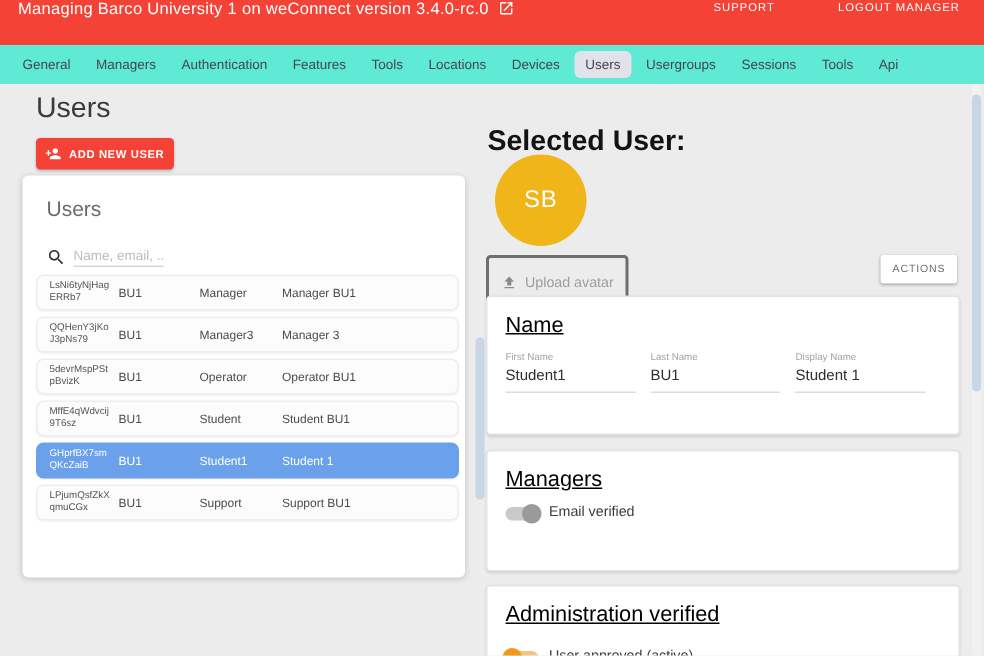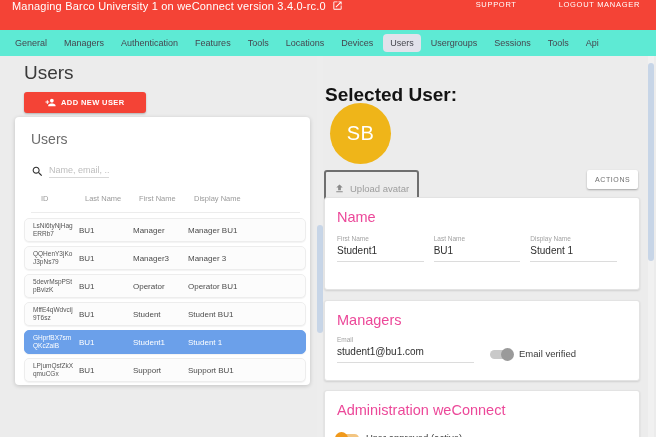--- a/index.html
+++ b/index.html
@@ -29,21 +29,21 @@
   .appbar-link + .appbar-link{margin-left:42px;}
   .appbar-link:last-child{margin-right:4px;}
   
   .nav{position:absolute;left:0;top:30px;width:656px;height:26px;background:#5eead4;
     display:flex;align-items:center;padding-left:8px;}
   .nav-tab{font-size:9px;color:#46464f;padding:4px 7px;margin-right:3px;border-radius:4px;cursor:pointer;white-space:nowrap;}
   .nav-tab.active{background:#e2e2eb;}
   
   .page-title{position:absolute;left:24px;top:62px;font-size:19px;color:#3a3a3a;}
   .add-btn{position:absolute;left:24px;top:92px;height:21px;background:var(--accent);color:#fff;
-    border:none;border-radius:3px;display:flex;align-items:center;padding:0 21px;cursor:pointer;
+    border:none;border-radius:3px;display:flex;align-items:center;padding:0 6px;cursor:pointer;
     font-size:7.5px;font-weight:bold;letter-spacing:.4px;box-shadow:0 1px 2px rgba(0,0,0,.25);}
   .add-btn svg{width:11px;height:11px;fill:#fff;margin-right:5px;}
   .users-card{position:absolute;left:15px;top:117px;width:295px;height:268px;background:#fff;
     border-radius:4px;box-shadow:0 1px 4px rgba(0,0,0,.18);padding:14px 0 0 0;overflow:hidden;}
   .users-card-title{font-size:14px;color:#6b6b6b;padding-left:16px;}
   .search-row{display:flex;align-items:flex-end;margin:17px 0 0 16px;}
   .search-row svg{width:13px;height:13px;fill:#2e2e2e;margin-right:5px;}
   .search-input{border:none;outline:none;border-bottom:1px solid #d8d8d8;width:60px;
     font-size:9px;color:#555;padding:1px 0 2px 0;background:transparent;font-family:inherit;}
   .search-input::placeholder{color:#bdbdbd;}
@@ -59,31 +59,31 @@
   .row .c-id{font-size:6.5px;color:#555;line-height:1.2;word-break:break-all;padding-left:8px;padding-right:4px;}
   .row .c-last,.row .c-first,.row .c-display{font-size:8px;color:#4c4c4c;}
   .row.selected{background:var(--selected_row);border-color:var(--selected_row);}
   .row.selected .c-id,.row.selected .c-last,.row.selected .c-first,.row.selected .c-display{color:#fff;}
   .left-scroll-track{position:absolute;left:317px;top:56px;width:6px;height:381px;background:#ededed;}
   .left-scroll-thumb{position:absolute;left:0;top:169px;width:6px;height:108px;background:var(--scrollbar);border-radius:3px;}
   
   .sel-user-heading{position:absolute;left:325px;top:84px;font-size:19px;font-weight:bold;color:#131313;}
   .avatar{position:absolute;left:330px;top:103px;width:61px;height:61px;border-radius:50%;
     background:var(--avatar);display:flex;align-items:center;justify-content:center;
-    color:#fff;font-size:20px;letter-spacing:.5px;text-align:right;}
+    color:#fff;font-size:16px;letter-spacing:.5px;text-align:right;}
   .upload-btn{position:absolute;left:324px;top:170px;height:22px;background:transparent;
     border:2px solid #6f6f6f;border-radius:3px;display:flex;align-items:center;padding:16px 8px;
     color:#9d9d9d;font-size:9.5px;cursor:pointer;font-family:inherit;}
   .upload-btn svg{width:11px;height:11px;fill:#8a8a8a;margin-right:5px;}
   .actions-btn{position:absolute;left:587px;top:170px;height:19px;background:#fff;border:none;
     border-radius:2px;padding:0 8px;font-size:7px;color:#6f6f6f;letter-spacing:.6px;cursor:pointer;
     box-shadow:0 1px 2px rgba(0,0,0,.3);font-family:inherit;}
   .rcard{position:absolute;left:324px;width:316px;background:#fff;border:1px solid #e3e3e3;
     border-radius:3px;box-shadow:0 1px 2px rgba(0,0,0,.12);padding:11px 12px;}
-  .rcard-title{font-size:14.5px;color:#ec4899;}
+  .rcard-title{font-size:14.5px;color:#000000;text-decoration:underline;}
   .name-card{top:197px;height:93px;}
   .contact-card{top:300px;height:81px;}
   .admin-card{top:390px;height:120px;}
   .fields{display:flex;margin-top:10px;}
   .field{width:89px;margin-right:10px;}
   .field-label{font-size:6.5px;color:#a3a3a3;}
   .field-value{font-size:10px;color:#2f2f2f;padding:3px 0 5px 0;border-bottom:1px solid #dcdcdc;}
   .contact-row{display:flex;align-items:flex-end;margin-top:8px;}
   .email-field{width:137px;margin-right:16px;}
   .toggle-wrap{display:flex;align-items:flex-end;margin-bottom:4px;cursor:pointer;}
@@ -138,26 +138,20 @@
 </button>
 
 <div class="users-card">
   <div class="users-card-title">Users</div>
   <div class="search-row">
     <svg viewBox="0 0 24 24">
         <path d="M15.5 14h-.79l-.28-.27C15.41 12.59 16 11.11 16 9.5 16 5.91 13.09 3 9.5 3S3 5.91 3 9.5 5.91 16 9.5 16c1.61 0 3.09-.59 4.23-1.57l.27.28v.79l5 4.99L20.49 19l-4.99-5zm-6 0C7.01 14 5 11.99 5 9.5S7.01 5 9.5 5 14 7.01 14 9.5 11.99 14 9.5 14z"></path>
       </svg>
     <input class="search-input" type="text" placeholder="Name, email, ..." style="">
   </div>
-  <div class="thead">
-    <span class="c-id">ID</span>
-    <span class="c-last">Last Name</span>
-    <span class="c-first">First Name</span>
-    <span class="c-display">Display Name</span>
-  </div>
   <div class="rows">
     <div class="row">
       <span class="c-id">LsNi6tyNjHagERRb7</span>
       <span class="c-last">BU1</span>
       <span class="c-first">Manager</span>
       <span class="c-display">Manager BU1</span>
     </div>
     <div class="row">
       <span class="c-id">QQHenY3jKoJ3pNs79</span>
       <span class="c-last">BU1</span>
@@ -224,35 +218,31 @@
     <div class="field">
       <div class="field-label">Display Name</div>
       <div class="field-value">Student 1</div>
     </div>
   </div>
 </div>
 
 <div class="rcard contact-card">
   <div class="rcard-title">Managers</div>
   <div class="contact-row">
-    <div class="field email-field">
-      <div class="field-label">Email</div>
-      <div class="field-value">student1@bu1.com</div>
-    </div>
     <div class="toggle-wrap">
       <span class="toggle off">
           <span class="knob"></span>
         </span>
       <span class="toggle-label">Email verified</span>
     </div>
   </div>
 </div>
 
 <div class="rcard admin-card">
-  <div class="rcard-title">Administration weConnect</div>
+  <div class="rcard-title">Administration verified</div>
   <div class="toggle-wrap admin-toggle-row">
     <span class="toggle on">
         <span class="knob"></span>
       </span>
     <span class="toggle-label">User approved (active)</span>
   </div>
 </div>
 
 <div class="right-scroll-track">
   <div class="right-scroll-thumb"></div>

